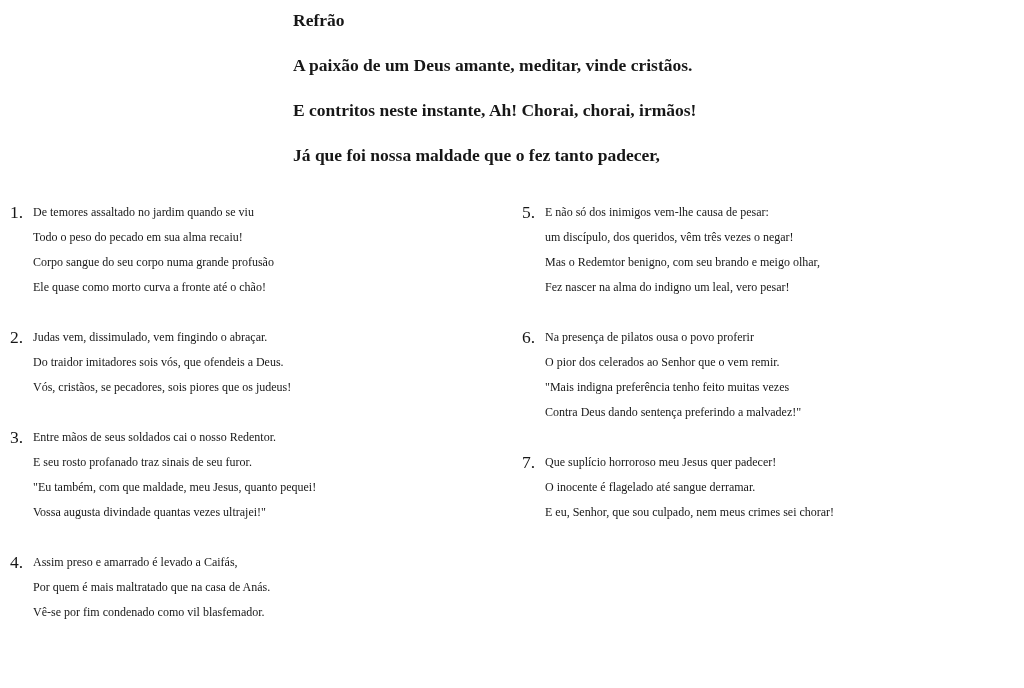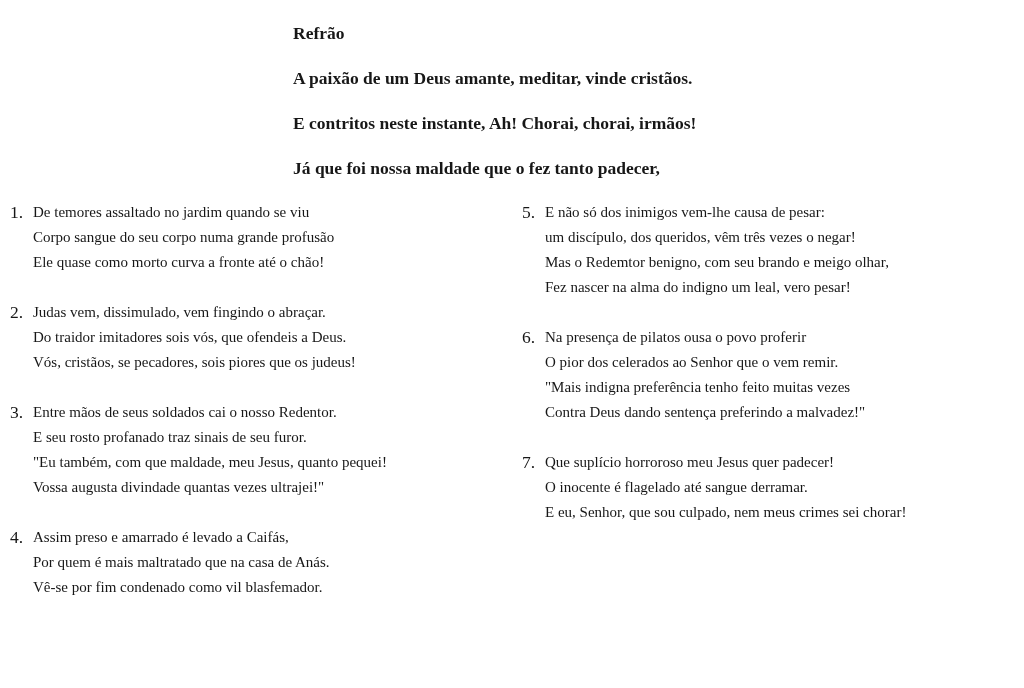--- a/index.html
+++ b/index.html
@@ -11,21 +11,21 @@
     position: relative;
     width: 1024px;
     height: 688px;
     font-family: "Liberation Serif", "DejaVu Serif", serif;
     color: #171717;
     overflow: hidden;
   }
   .refrain {
     position: absolute;
     left: 293px;
-    top: 21px;
+    top: 8px;
   }
   .refrain-heading {
     font-weight: bold;
     font-size: 17.5px;
     line-height: 25px;
     margin-bottom: 7px;
   }
   .refrain-line {
     font-weight: bold;
     font-size: 17.5px;
@@ -45,21 +45,21 @@
     display: flex;
     margin-bottom: 25px;
   }
   .verse-number {
     width: 23px;
     flex-shrink: 0;
     font-size: 17.5px;
     line-height: 25px;
   }
   .verse-line {
-    font-size: 15px;
+    font-size: 12px;
     line-height: 25px;
     white-space: nowrap;
   }
 </style>
 </head>
 <body>
 
 <div class="refrain">
   <div class="refrain-heading">Refrão</div>
   <div>
@@ -69,20 +69,21 @@
   </div>
 </div>
 
 <div class="verses">
   <div class="col">
 
     <div class="verse">
       <span class="verse-number">1.</span>
       <div class="verse-lines">
         <div class="verse-line">De temores assaltado no jardim quando se viu</div>
+        <div class="verse-line">Todo o peso do pecado em sua alma recaiu!</div>
         <div class="verse-line">Corpo sangue do seu corpo numa grande profusão</div>
         <div class="verse-line">Ele quase como morto curva a fronte até o chão!</div>
       </div>
     </div>
 
     <div class="verse">
       <span class="verse-number">2.</span>
       <div class="verse-lines">
         <div class="verse-line">Judas vem, dissimulado, vem fingindo o abraçar.</div>
         <div class="verse-line">Do traidor imitadores sois vós, que ofendeis a Deus.</div>

